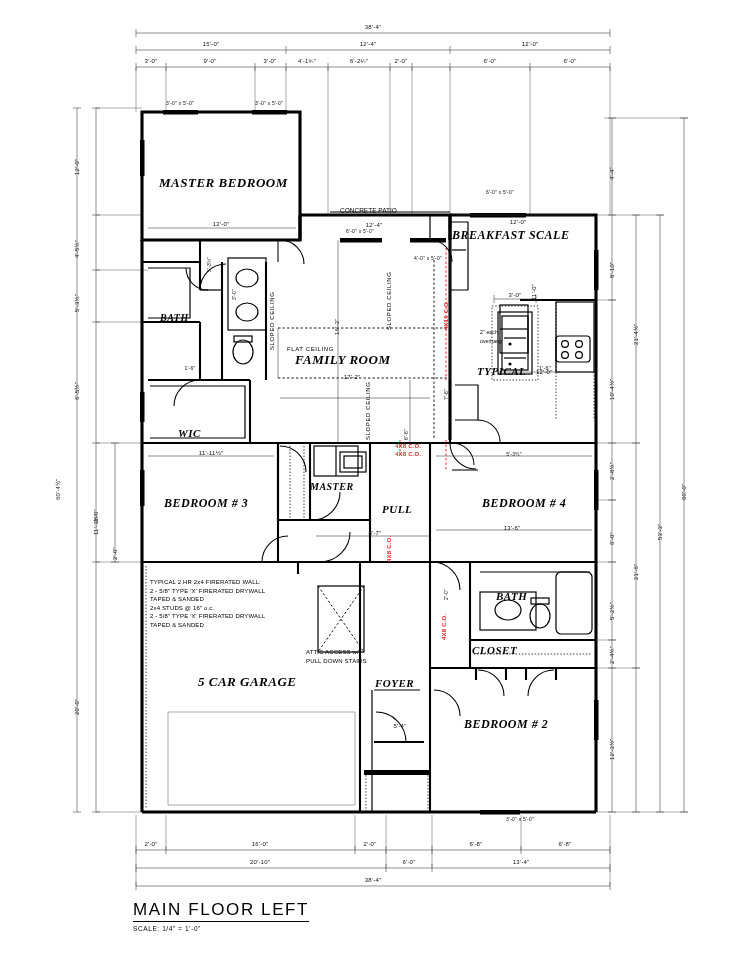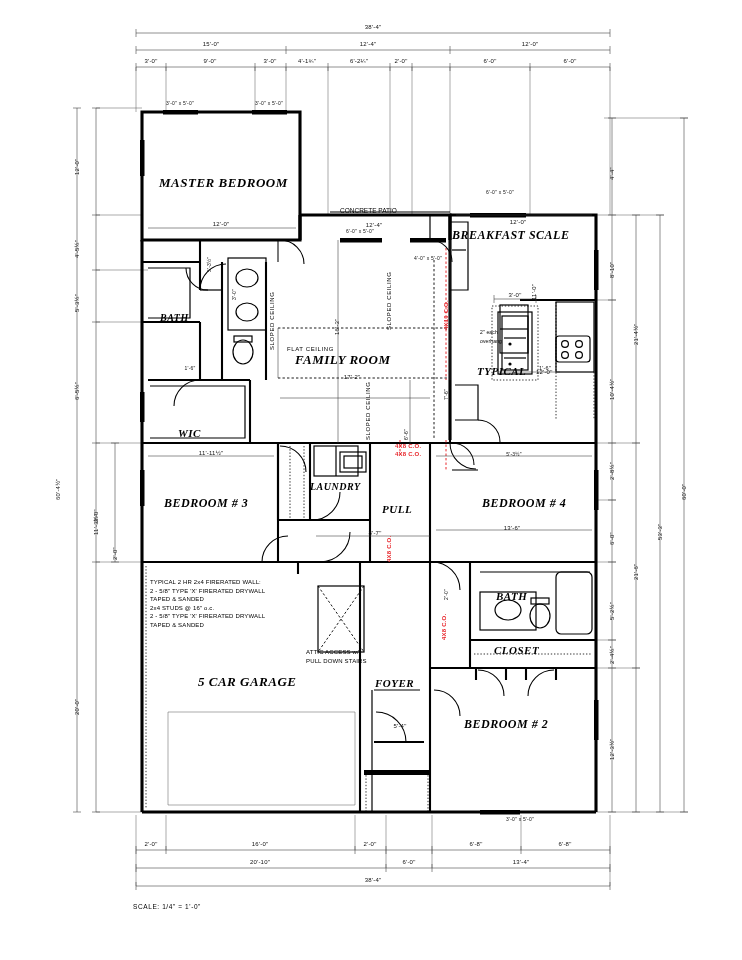--- a/index.html
+++ b/index.html
@@ -476,29 +476,29 @@
 <div class="lbl room r11" style="left:477px;top:366px;">TYPICAL</div>
 <div class="lbl dim" style="left:536px;top:369px;">12'-0"</div>
 <div class="lbl dim ctr" style="left:515px;top:292px;">3'-0"</div>
 <div class="lbl note" style="left:480px;top:328px;white-space:pre;font-size:5px;">2" each
 overhang</div>
 <div class="lbl dim" style="left:539px;top:366px;font-size:5.5px;">1'-6"</div>
 
 <div class="lbl room r12" style="left:164px;top:497px;">BEDROOM # 3</div>
 <div class="lbl dim ctr" style="left:211px;top:450px;">11'-11½"</div>
 
-<div class="lbl room r10" style="left:310px;top:482px;">LAUNDRY</div>
+<div class="lbl room r10" style="left:310px;top:482px;">MASTER</div>
 <div class="lbl room r11" style="left:382px;top:504px;">PULL</div>
 <div class="lbl dim ctr" style="left:375px;top:530px;">8'-7"</div>
 
 <div class="lbl room r12" style="left:470px;top:497px;margin-left:12px;">BEDROOM # 4</div>
 <div class="lbl dim ctr" style="left:512px;top:525px;">13'-6"</div>
 
 <div class="lbl room r11" style="left:496px;top:591px;">BATH</div>
-<div class="lbl room r11" style="left:494px;top:645px;">CLOSET</div>
+<div class="lbl room r11" style="left:472px;top:645px;">CLOSET</div>
 
 <div class="lbl room r13" style="left:198px;top:675px;">5 CAR GARAGE</div>
 <div class="lbl room r11" style="left:375px;top:678px;">FOYER</div>
 <div class="lbl dim ctr" style="left:400px;top:723px;">5'-4"</div>
 
 <div class="lbl room r12" style="left:464px;top:718px;">BEDROOM # 2</div>
 
 <div class="lbl note" style="left:150px;top:578px;">
   <div>TYPICAL 2 HR 2x4 FIRERATED WALL:</div>
   <div>2 - 5/8" TYPE 'X' FIRERATED DRYWALL</div>
@@ -528,16 +528,17 @@
 
 <div class="lbl dim rot90" style="left:207px;top:272px;font-size:5px;">5'-3½"</div>
 <div class="lbl dim rot90" style="left:232px;top:300px;font-size:5px;">3'-0"</div>
 <div class="lbl dim ctr" style="left:190px;top:366px;font-size:5px;">1'-6"</div>
 <div class="lbl dim rot90" style="left:444px;top:400px;font-size:5px;">7'-6"</div>
 <div class="lbl dim rot90" style="left:404px;top:440px;font-size:5px;">6'-6"</div>
 <div class="lbl dim ctr" style="left:514px;top:452px;font-size:5px;">5'-3½"</div>
 <div class="lbl dim rot90" style="left:444px;top:600px;font-size:5px;">2'-0"</div>
 
 <div class="title-wrap">
+  <div class="ttl">MAIN FLOOR LEFT</div>
   <div class="ttl-sub">SCALE: 1/4" = 1'-0"</div>
 </div>
 
 </div>
 
 </body></html>

